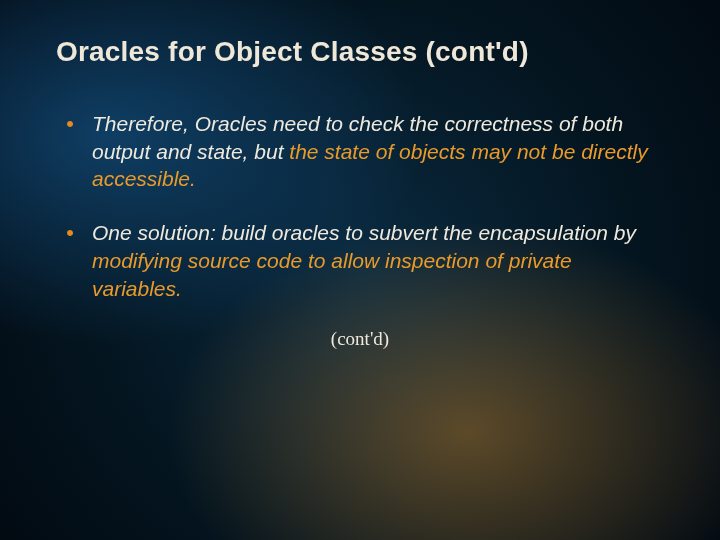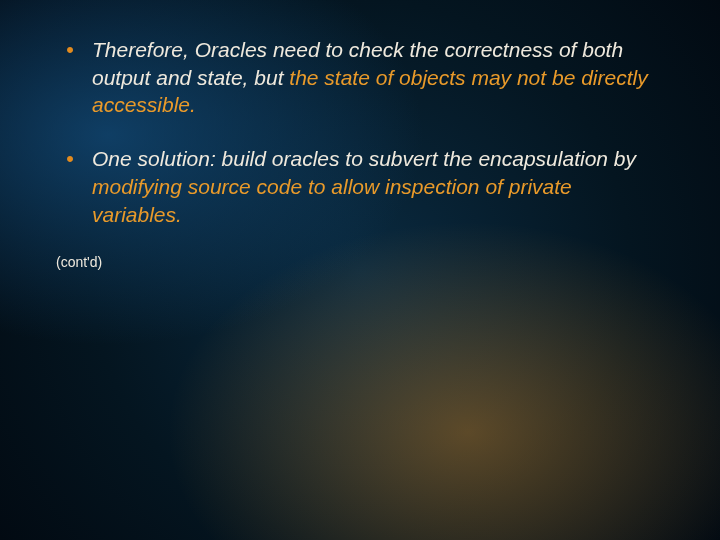--- a/index.html
+++ b/index.html
@@ -53,29 +53,32 @@
     line-height: 1.3;
   }
   .hl {
     color: #e99a2a;
   }
   .udb {
     font-weight: bold;
     text-decoration: underline;
   }
   .contd {
-    font-size: 14px;
+    text-align: center;
+    font-size: 19px;
     margin-top: 26px;
     color: #efe9dd;
+    font-family: Liberation Serif, serif;
   }
 </style>
 </head>
 <body>
 
 <div class="slide">
+  <div class="title">Oracles for Object Classes (cont'd)</div>
 
   <ul class="body">
     <li>
       <span>Therefore, Oracles need to check the correctness of both output and state, but </span><span class="hl">the state of objects may not be directly accessible.</span>
     </li>
     <li>
       <span>One solution: build oracles to subvert the encapsulation by </span><span class="hl">modifying source code to allow inspection of private variables.</span>
     </li>
   </ul>
 

